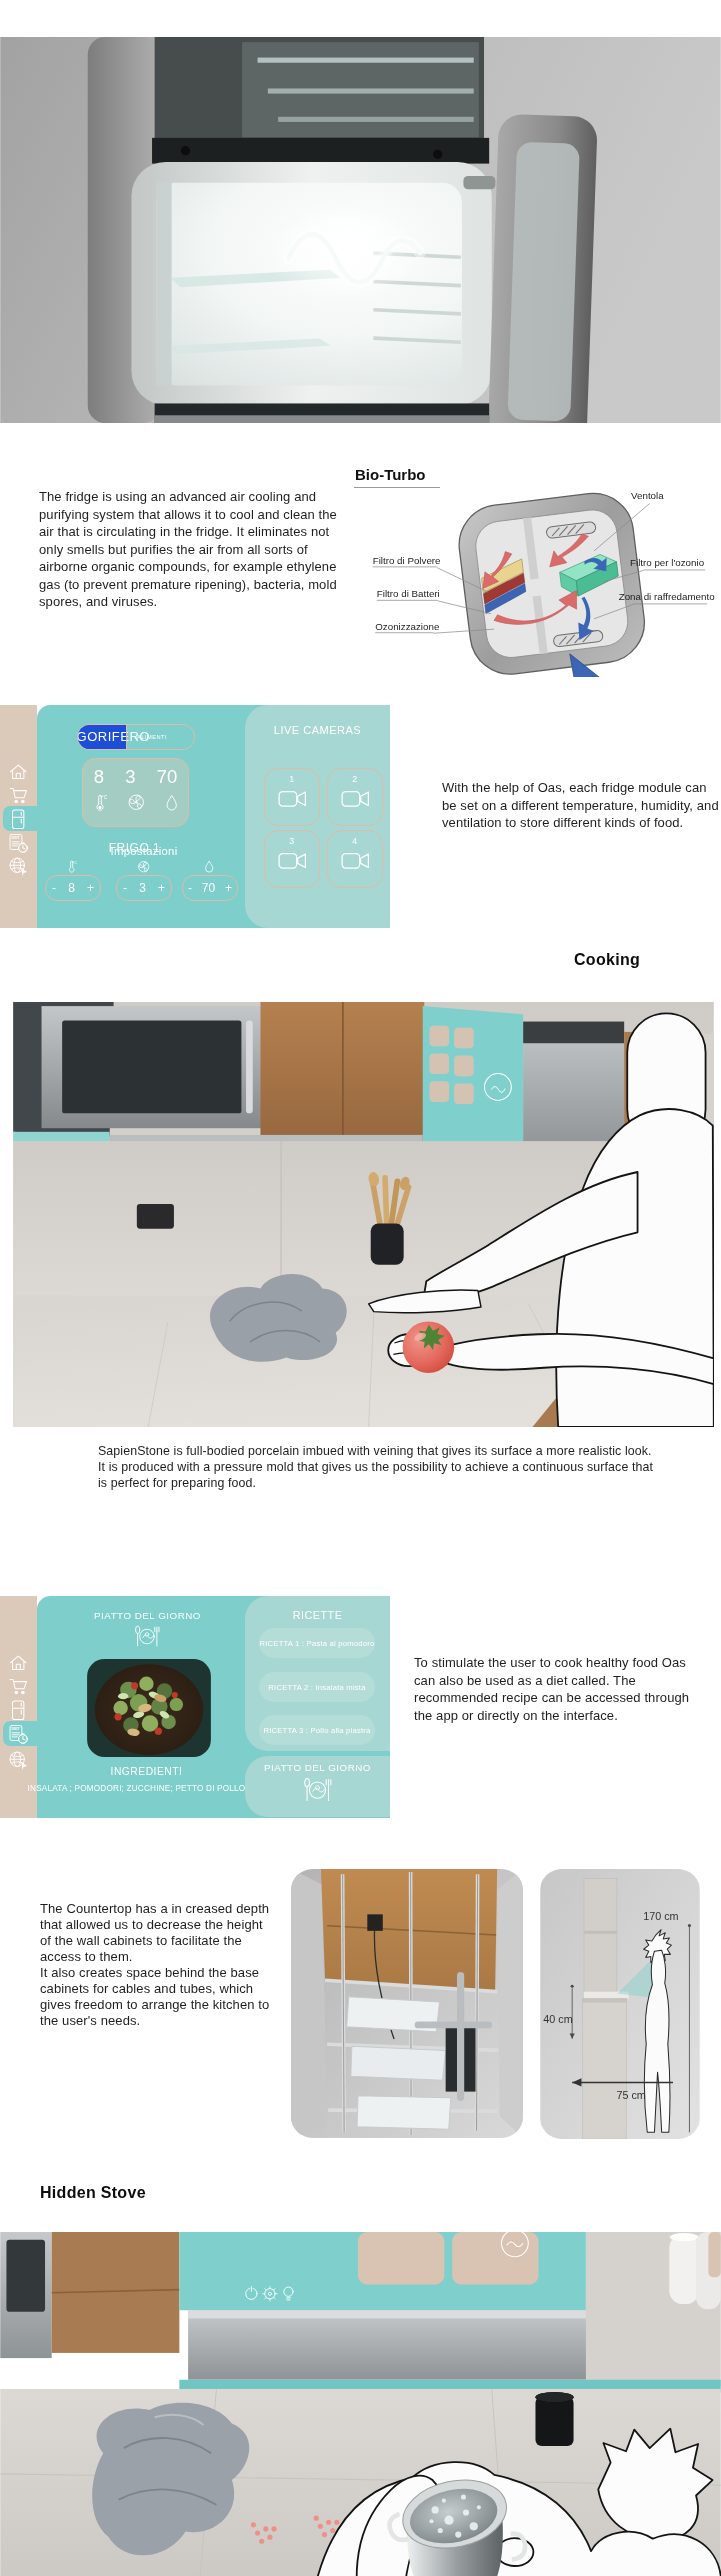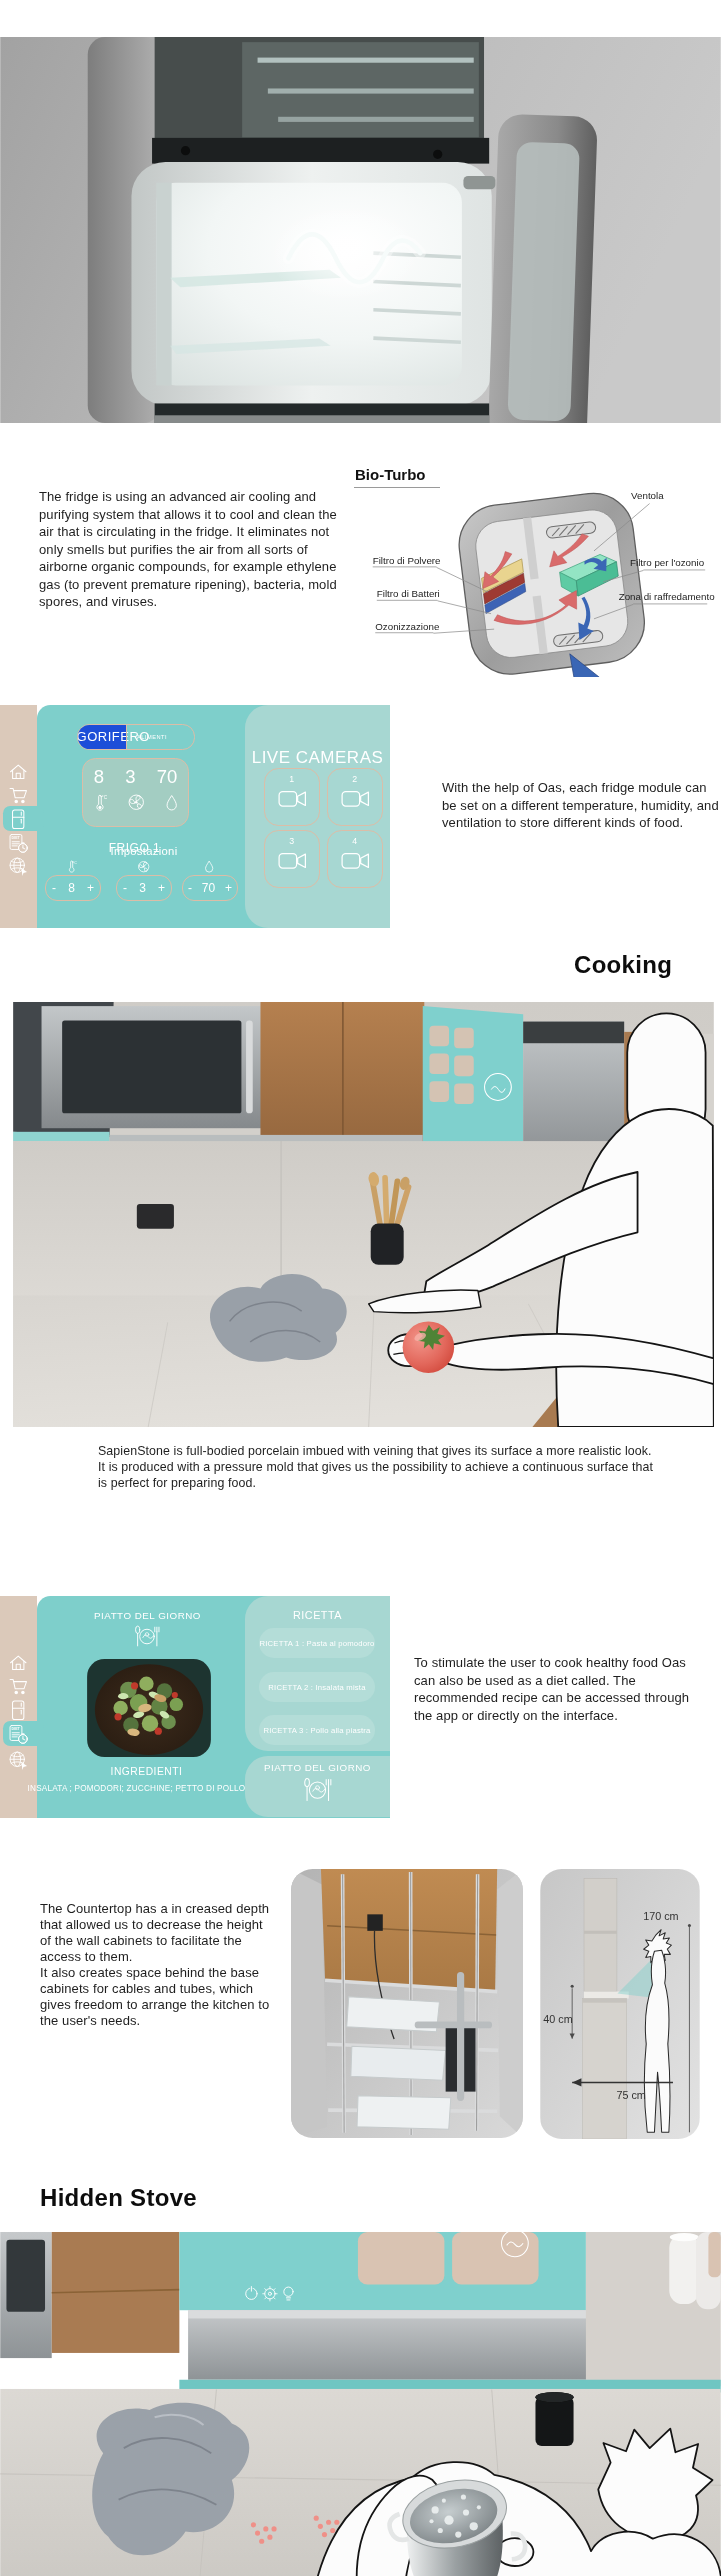--- a/index.html
+++ b/index.html
@@ -1,20 +1,20 @@
 <!DOCTYPE html>
 <html style="font-size:8.2px"><head>
 <meta charset="utf-8">
 <style>
   html,body{margin:0;padding:0;background:#fff;}
   #page{position:relative;width:721px;height:2741px;background:#fff;
         font-family:"Liberation Sans",sans-serif;overflow:hidden;}
   .abs{position:absolute;}
   .txt{color:#1f1f1f;font-weight:400;letter-spacing:0.1px;}
-  .heading{font-weight:700;color:#0d0d0d;font-size:24px;letter-spacing:0.3px;}
+  .heading{font-weight:700;color:#0d0d0d;font-size:16px;letter-spacing:0.3px;}
   
   .mock{position:absolute;left:0;width:390px;}
   .side{position:absolute;left:0;top:0;width:37px;height:100%;background:#dbc9ba;}
   .side-ic{position:absolute;left:0;width:37px;display:flex;justify-content:center;}
   .side-tab{position:absolute;left:2.6px;width:41px;height:25px;background:#7ecfcb;border-radius:7.2px;}
   .mmain{position:absolute;left:37px;top:0;right:0;bottom:0;background:#7ecfcb;border-top-left-radius:13.4px;}
   .rpanel{position:absolute;background:#a7d7d2;border-radius:23px 0 0 23px;}
   .wlabel{color:#fff;text-align:center;letter-spacing:0.5px;}
   .stepper{position:absolute;width:54px;height:24px;border:0.8px solid #dcbda7;border-radius:12px;
            display:flex;align-items:center;justify-content:space-around;color:#fff;font-size:12px;}
@@ -298,21 +298,21 @@
       <span>3</span>
       <span>+</span>
     </div>
     <div class="stepper" style="left:182px;top:170px;">
       <span>-</span>
       <span>70</span>
       <span>+</span>
     </div>
 
     <div class="rpanel" style="left:245px;top:0;width:145px;height:223px;">
-      <div class="wlabel" style="margin-top:43px;font-size:17px;">LIVE CAMERAS</div>
+      <div class="wlabel" style="margin-top:19px;font-size:11px;">LIVE CAMERAS</div>
     </div>
     <div class="camcard" style="left:264px;top:63px;">
       <span class="wlabel" style="margin-top:5.2px;font-size:8.8px;">1</span>
       <svg width="29" height="19.6" style="margin-top:5.2px;" fill="none" stroke="#fff" stroke-width="2.4" stroke-linejoin="round" viewBox="0 0 56 38">
         <rect x="2" y="5" width="34" height="28" rx="7"></rect>
           <path d="M38,14 L53,6 V32 L38,24 Z"></path>
       </svg>
     </div>
     <div class="camcard" style="left:327px;top:63px;">
       <span class="wlabel" style="margin-top:5.2px;font-size:8.8px;">2</span>
@@ -547,21 +547,21 @@
           <ellipse cx="142" cy="75" rx="12" ry="7" fill="#c9a косо66" transform="rotate(15 142 75)" opacity="0"></ellipse>
           <ellipse cx="142" cy="76" rx="12" ry="7" fill="#c9a066" transform="rotate(15 142 76)"></ellipse>
           <ellipse cx="90" cy="142" rx="12" ry="7" fill="#d8b77e" transform="rotate(8 90 142)"></ellipse>
         </g>
       </svg>
     </div>
     <div class="abs wlabel" style="left:46px;top:170px;width:201px;font-size:10.3px;">INGREDIENTI</div>
     <div class="abs wlabel" style="left:15.5px;top:188px;width:242px;font-size:8.2px;letter-spacing:0.2px;">INSALATA ; POMODORI; ZUCCHINE; PETTO DI POLLO</div>
 
     <div class="rpanel" style="left:245px;top:0;width:145px;height:155px;">
-      <div class="wlabel" style="margin-top:13.4px;font-size:10.8px;">RICETTA</div>
+      <div class="wlabel" style="margin-top:13.4px;font-size:10.8px;">RICETTE</div>
     </div>
     <div class="recipe-btn" style="top:32px;">RICETTA 1 : Pasta al pomodoro</div>
     <div class="recipe-btn" style="top:76px;">RICETTA 2 : Insalata mista</div>
     <div class="recipe-btn" style="top:119px;">RICETTA 3 : Pollo alla piastra</div>
 
     <div class="rpanel" style="left:245px;top:160px;width:145px;height:61px;">
       <div class="wlabel" style="margin-top:6.2px;font-size:9.8px;">PIATTO DEL GIORNO</div>
       <div style="display:flex;justify-content:center;margin-top:2.1px;">
         <svg width="29" height="29" viewBox="0 0 50 50" fill="none" stroke="#fff" stroke-width="1.8" stroke-linecap="round">
           <ellipse cx="7" cy="13" rx="4" ry="7"></ellipse>

